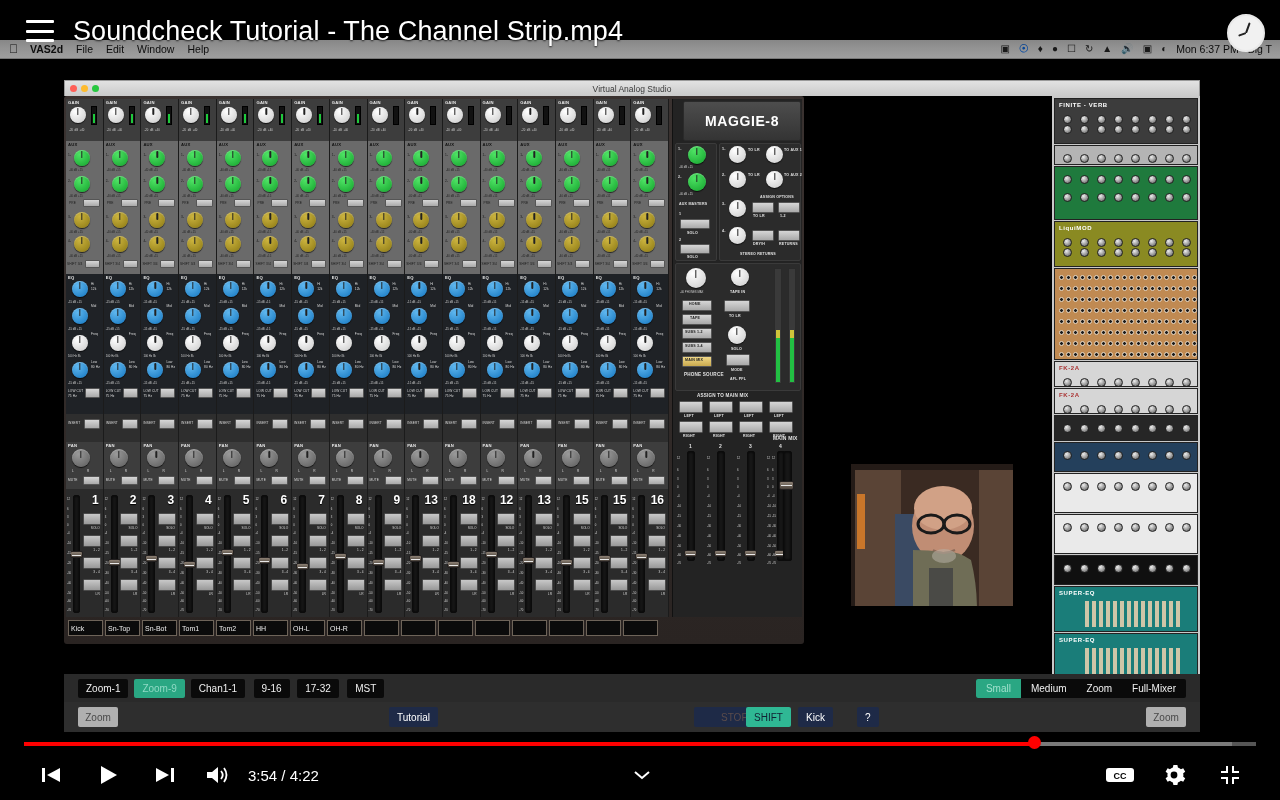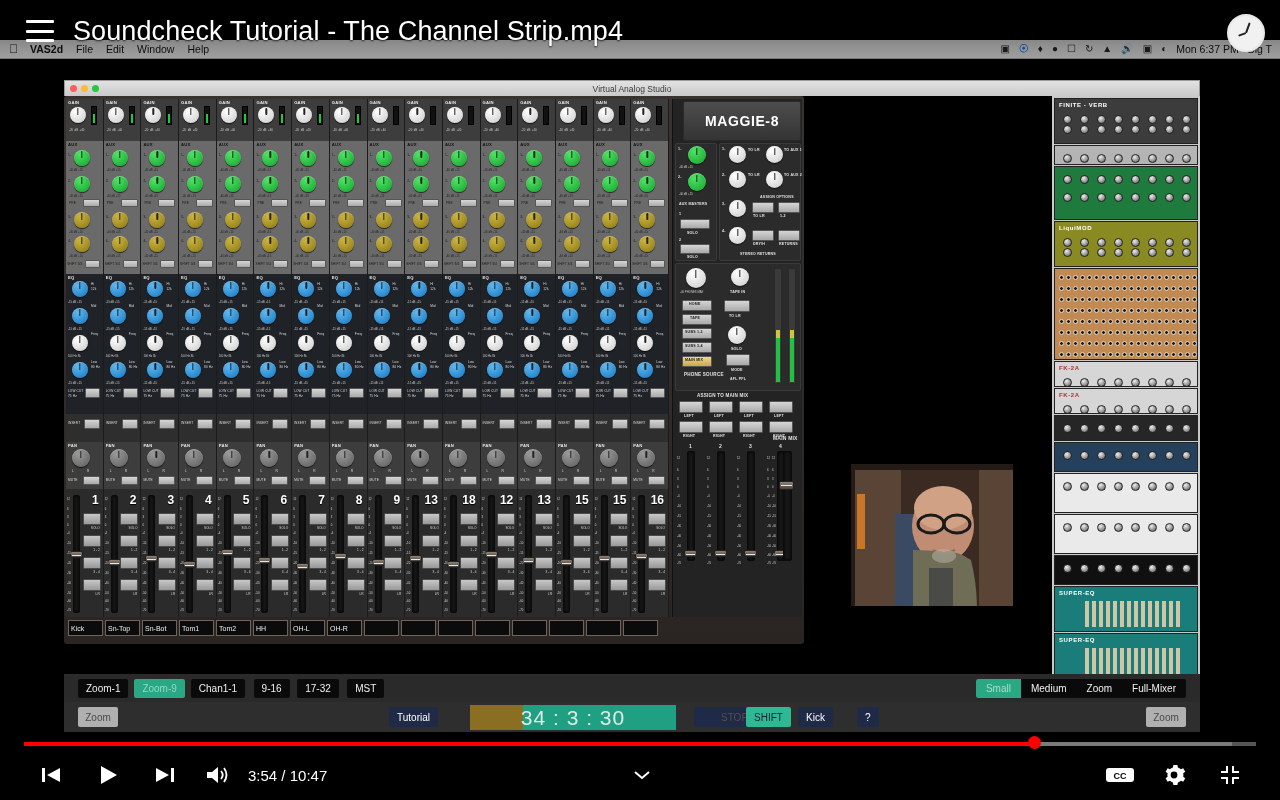--- a/index.html
+++ b/index.html
@@ -2237,24 +2237,20 @@
         <div class="seg on">Small</div>
         <div class="seg">Medium</div>
         <div class="seg">Zoom</div>
         <div class="seg">Full-Mixer</div>
       </div>
   </div>
 
   <div class="toolrow2">
     <div class="zbtn" style="left:14px">Zoom</div>
     <div class="nbtn" style="left:325px">Tutorial</div>
-    <div class="tcode" style="left:406px; width:206px;">
-      <span class="gold"></span>
-      <span style="position:relative;z-index:2">34 : 3 : 30</span>
-    </div>
     <div id="transportbtns">
         <div class="nbtn stop" style="left: 630px; padding-left: 27px;">STOP</div>
         <div class="nbtn play" style="left: 682px;">SHIFT</div>
         <div class="nbtn" style="left: 734px;">Kick</div>
         <div class="nbtn" style="left: 793px;">?</div>
       </div>
     <div class="zbtn" style="right:14px">Zoom</div>
   </div>
 
   <div class="progress-wrap">
@@ -2282,21 +2278,21 @@
           <rect x="17" y="3" width="3" height="14" fill="#fff"></rect>
         </svg>
     </div>
     <div class="cbtn" style="left:196px;width:44px">
       <svg width="26" height="22" viewBox="0 0 26 22">
         <polygon points="2,8 7,8 13,3 13,19 7,14 2,14" fill="#fff"></polygon>
         <path d="M16 7 Q19.5 11 16 15" stroke="#fff" stroke-width="1.8" fill="none"></path>
         <path d="M19 4 Q24 11 19 18" stroke="#fff" stroke-width="1.8" fill="none"></path>
       </svg>
     </div>
-    <div class="timelabel">3:54 / 10:47</div>
+    <div class="timelabel">3:54 / 4:22</div>
     <div class="chev">
       <svg width="18" height="12" viewBox="0 0 18 12">
           <polyline points="2,3 9,9 16,3" stroke="#fff" stroke-width="2" fill="none"></polyline>
         </svg>
     </div>
     <div class="cbtn" style="left:1098px;width:44px">
       <svg width="30" height="20" viewBox="0 0 30 20">
         <rect x="1" y="3" width="28" height="14" rx="3" fill="#fff"></rect>
         <text x="15" y="14" font-size="9" font-family="Liberation Sans" text-anchor="middle" fill="#000" font-weight="bold">CC</text>
       </svg>

